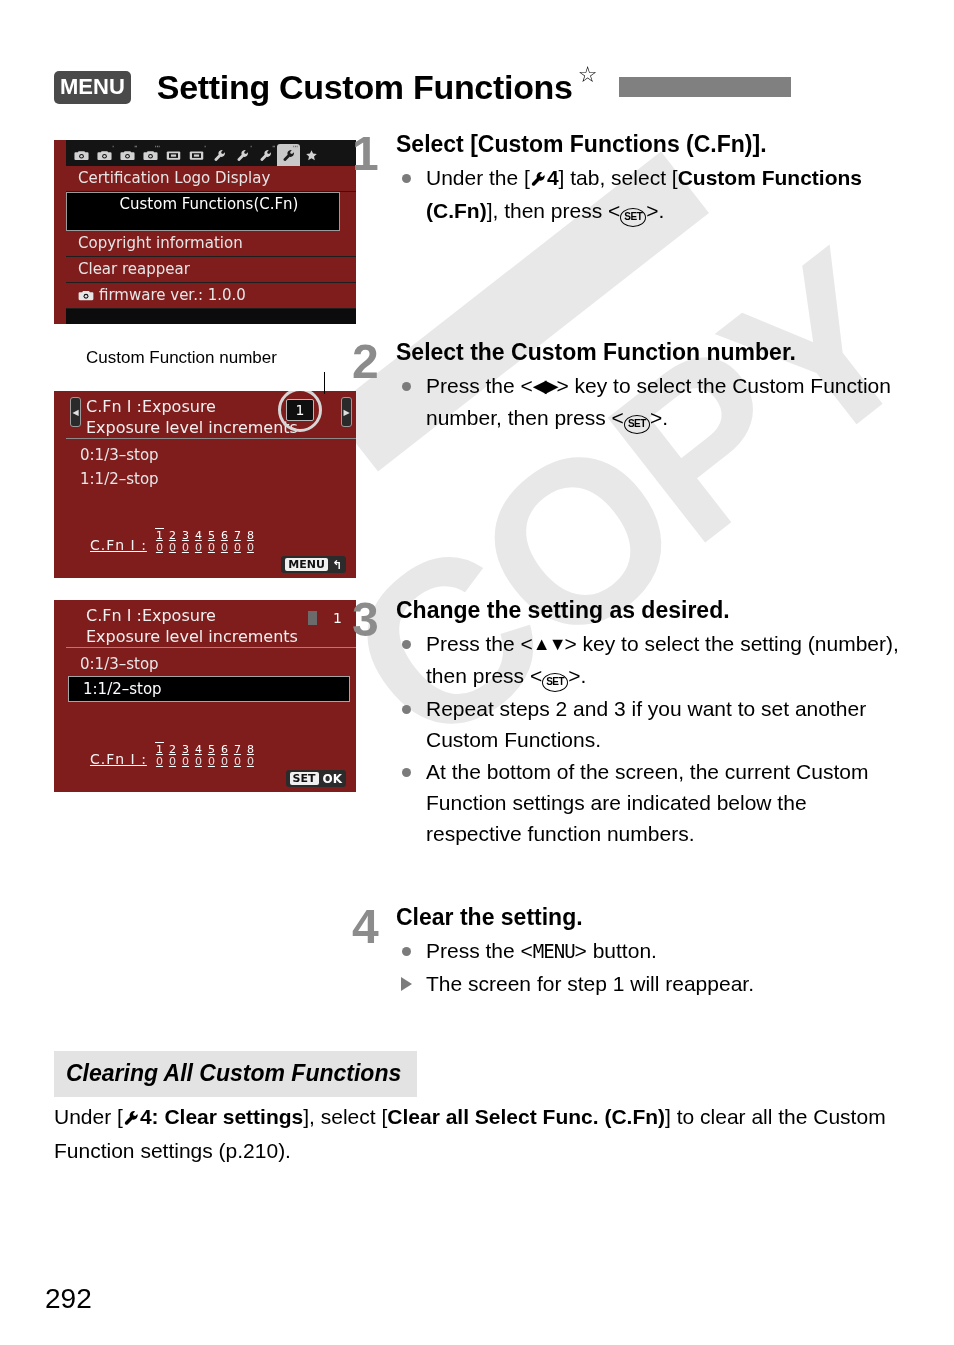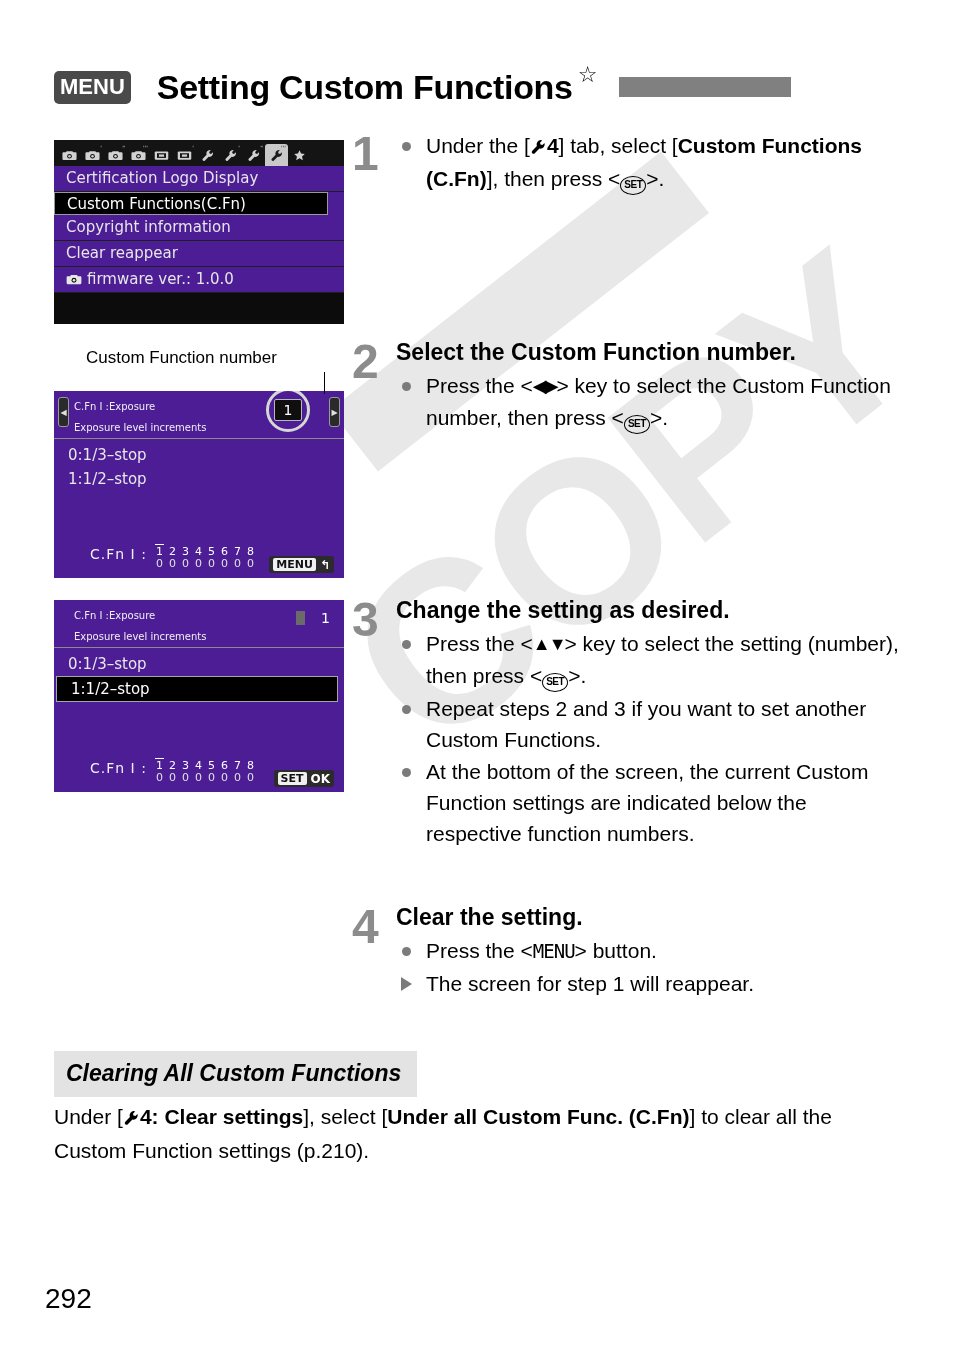--- a/index.html
+++ b/index.html
@@ -90,25 +90,26 @@
   .title-bar {
     margin-left: 22px;
     width: 172px;
     height: 20px;
     background: #808080;
   }
 
   
   .cam-screen {
     position: absolute;
-    background: #4c1d95;
+    background: #7f1d1d;
     overflow: hidden;
     font-family: "DejaVu Sans", sans-serif;
     color: #fff;
     z-index: 6;
+    padding-left: 12px;
   }
   #screen1 { left: 54px; top: 140px; width: 290px; height: 184px; }
   #screen2 { left: 54px; top: 391px; width: 290px; height: 187px; }
   #screen3 { left: 54px; top: 600px; width: 290px; height: 192px; }
 
   
   .tabbar {
     height: 26px;
     background: #141414;
     display: flex;
@@ -147,42 +148,43 @@
     padding-left: 12px;
     font-size: 15px;
     color: #e6e6e6;
     border-bottom: 1px solid #1e1e1e;
     white-space: nowrap;
   }
   .menu-row.sel {
     background: #000;
     color: #fff;
     border: 1px solid #9a9a9a;
-    height: 23px;
+    height: 39px;
     line-height: 23px;
     box-sizing: border-box;
     margin-right: 16px;
+    text-align: center;
   }
   .menu-row .cam-glyph {
     display: inline-block;
     vertical-align: -1px;
     margin-right: 5px;
   }
   .menu-filler { background: #0c0c0c; }
 
   
   .cfn-head {
     position: relative;
     padding: 5px 8px 4px 20px;
     border-bottom: 1px solid #8a8a8a;
     height: 48px;
     box-sizing: border-box;
   }
   .cfn-head .l1, .cfn-head .l2 {
-    font-size: 10px;
+    font-size: 16px;
     color: #f0f0f0;
     line-height: 21px;
     white-space: nowrap;
   }
   .cfn-num-box {
     position: absolute;
     right: 42px;
     top: 8px;
     width: 26px;
     height: 20px;
@@ -260,23 +262,25 @@
   .cfn-bottom {
     position: absolute;
     left: 0;
     bottom: 0;
     width: 100%;
     height: 60px;
   }
   .cfn-grid {
     position: absolute;
     left: 36px;
-    bottom: 8px;
+    bottom: 24px;
     display: flex;
+    align-items: flex-end;
     font-family: "DejaVu Sans", sans-serif;
+    text-decoration: underline;
   }
   .cfn-grid .lbl {
     font-size: 14px;
     color: #f2f2f2;
     letter-spacing: 1px;
     margin-right: 6px;
     padding-bottom: 1px;
   }
   .cfn-cols { display: flex; }
   .cfn-col {
@@ -692,20 +696,21 @@
     <div class="btn-badge">
       <span class="k">SET</span>
       <span class="k2">OK</span>
     </div>
   </div>
 </div>
 
 <div class="step" id="step-1" style="left:352px; top:130px; width:548px;">
     <div class="step-num">1</div>
     <div class="step-body">
+      <div class="step-head">Select [Custom Functions (C.Fn)].</div>
       <div class="bullet"><span class="dot"></span><span>Under the [</span><span class="wrench-inline"><svg width="16" height="16" viewBox="0 0 16 16">
             <path fill="#000" d="M10.9 1.1a4.3 4.3 0 0 0-4 5.9L2.1 11.9a1.8 1.8 0 0 0 2.5 2.5l4.8-4.8a4.3 4.3 0 0 0 5.1-5.6l-2.1 2.1-1.9-.5-.5-1.9 2.1-2.1a4.2 4.2 0 0 0-1.2-.5z"></path>
           </svg></span><span class="b">4</span><span>] tab, select [</span><span class="b">Custom Functions (C.Fn)</span><span>], then press &lt;</span><span class="set-icon">SET</span><span>&gt;.</span></div>
     </div>
   </div>
 <div class="step" id="step-2" style="left:352px; top:338px; width:548px;">
     <div class="step-num">2</div>
     <div class="step-body">
       <div class="step-head">Select the Custom Function number.</div>
       <div class="bullet"><span class="dot"></span><span>Press the &lt;</span><span class="arrow-lr">◀▶</span><span>&gt; key to select the Custom Function number, then press &lt;</span><span class="set-icon">SET</span><span>&gt;.</span></div>
@@ -725,15 +730,15 @@
     <div class="step-body">
       <div class="step-head">Clear the setting.</div>
       <div class="bullet"><span class="dot"></span><span>Press the &lt;</span><span class="menu-inline">MENU</span><span>&gt; button.</span></div>
       <div class="bullet"><span class="tri"></span><span>The screen for step 1 will reappear.</span></div>
     </div>
   </div>
 
 <div class="section-head">Clearing All Custom Functions</div>
 <div class="section-text" id="section-body"><span>Under [</span><span class="wrench-inline"><svg width="16" height="16" viewBox="0 0 16 16">
         <path fill="#000" d="M10.9 1.1a4.3 4.3 0 0 0-4 5.9L2.1 11.9a1.8 1.8 0 0 0 2.5 2.5l4.8-4.8a4.3 4.3 0 0 0 5.1-5.6l-2.1 2.1-1.9-.5-.5-1.9 2.1-2.1a4.2 4.2 0 0 0-1.2-.5z"></path>
-      </svg></span><span class="b">4: Clear settings</span><span>], select [</span><span class="b">Under all Custom Func. (C.Fn)</span><span>] to clear all the Custom Function settings (p.210).</span></div>
+      </svg></span><span class="b">4: Clear settings</span><span>], select [</span><span class="b">Clear all Select Func. (C.Fn)</span><span>] to clear all the Custom Function settings (p.210).</span></div>
 
 <div class="page-num">292</div>
 
 </body></html>

